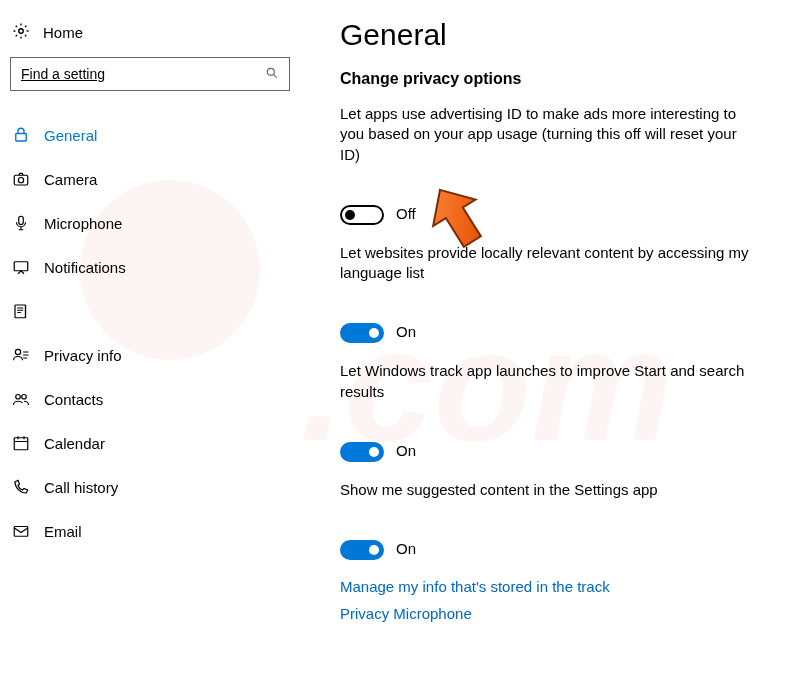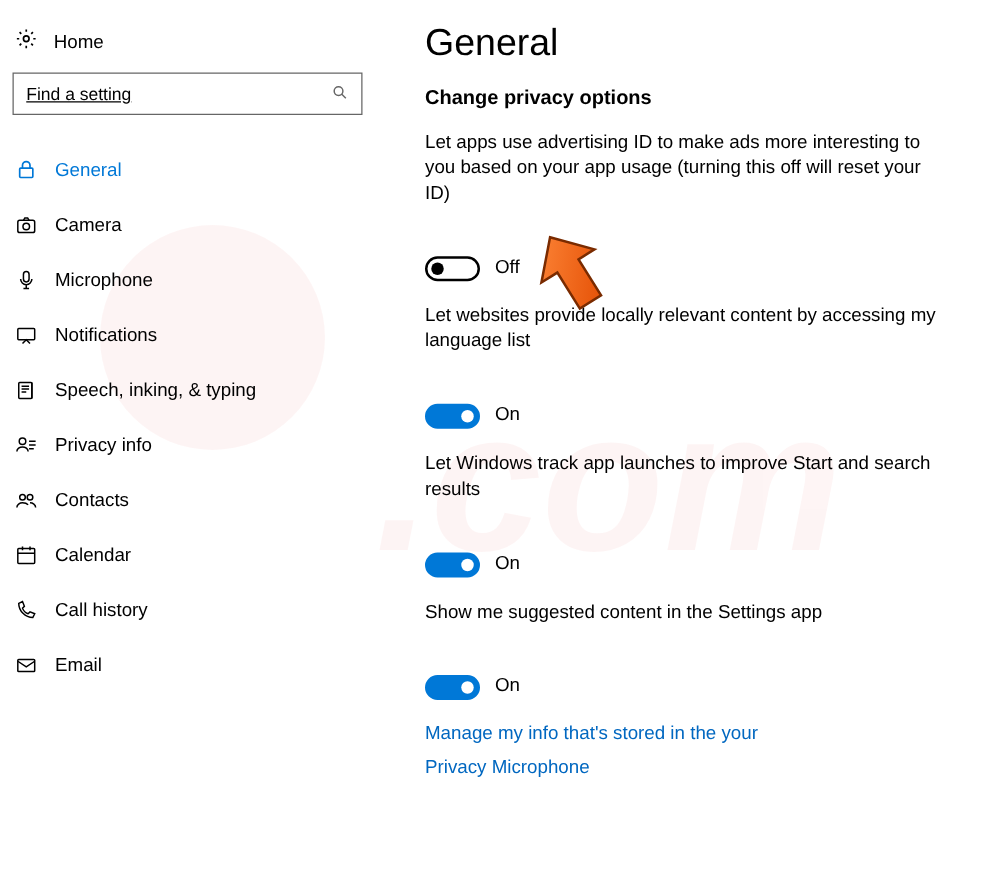--- a/index.html
+++ b/index.html
@@ -169,21 +169,20 @@
       <span>Notifications</span>
     </div>
 
     <div class="nav-item">
       <span class="icon">
         <svg viewBox="0 0 24 24" fill="none" stroke="#000" stroke-width="1.6">
           <rect x="4" y="4" width="14" height="17" rx="1"></rect>
             <path d="M7 8h8M7 11h8M7 14h5M18 4v17"></path>
         </svg>
       </span>
-      <span>Speech, inking, &amp; typing</span>
     </div>
 
     <div class="nav-item">
       <span class="icon">
         <svg viewBox="0 0 24 24" fill="none" stroke="#000" stroke-width="1.6">
           <circle cx="8" cy="8" r="3.5"></circle>
             <path d="M2 19c0-3 3-5 6-5s6 2 6 5M15 8h7M15 12h7M15 16h5"></path>
         </svg>
       </span>
       <span>Privacy info</span>
@@ -259,21 +258,21 @@
     </div>
 
     <div class="setting-block">
       <div class="setting-desc">Show me suggested content in the Settings app</div>
       <div class="toggle-row">
         <div class="toggle on"></div>
         <span class="toggle-label">On</span>
       </div>
     </div>
 
-    <a class="link">Manage my info that's stored in the your</a>
+    <a class="link">Manage my info that's stored in the track</a>
     <a class="link">Privacy Microphone</a>
   </div>
 </div>
 
 <svg class="arrow-annot" viewBox="0 0 60 70">
   <defs>
     <linearGradient id="ag" x1="0" y1="0" x2="1" y2="1">
       <stop offset="0" stop-color="#ff8a3c"></stop>
       <stop offset="1" stop-color="#e24a00"></stop>
     </linearGradient>

